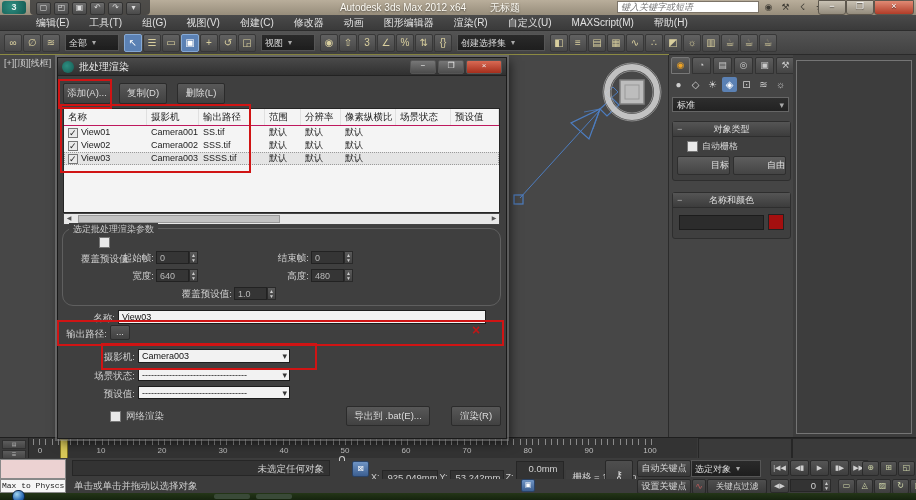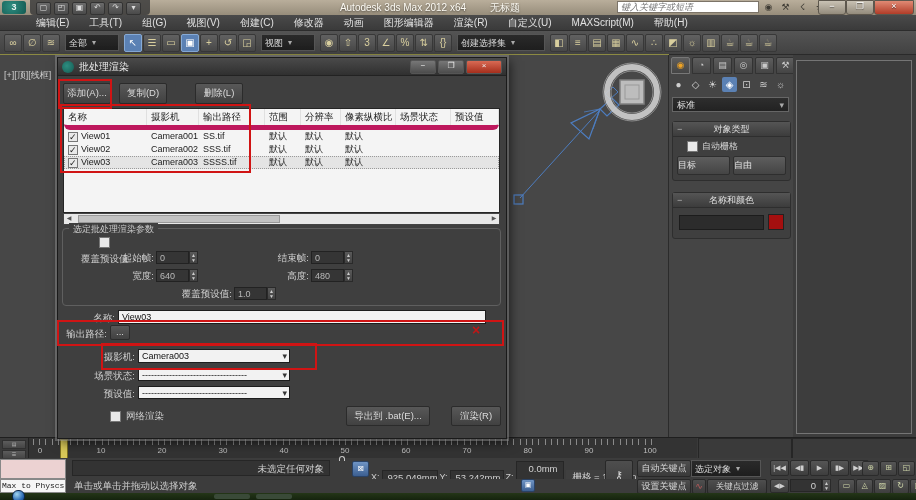--- a/index.html
+++ b/index.html
@@ -39,71 +39,71 @@
     display:flex;align-items:center;gap:2px;padding-left:4px;box-sizing:border-box;border-bottom:1px solid #2a2a2a;}
   .tgrp{display:flex;gap:1px;align-items:center;}
   .ic{width:16px;height:16px;background:linear-gradient(#616161,#484848);border:1px solid #383838;
     border-radius:2px;color:#d9cf9e;font-size:10px;line-height:15px;text-align:center;}
   .ic.checked{background:#5b81b4;border-color:#86aad6;color:#fff;}
   .tdd{height:15px;background:linear-gradient(#2a2a2a,#1e1e1e);border:1px solid #555;color:#ddd;
     font-size:9px;line-height:14px;padding:0 3px;display:flex;align-items:center;margin:0 3px;}
   .tdd::after{content:"▾";margin-left:5px;color:#aaa;font-size:8px;}
   
   .viewport{left:0;top:55px;width:668px;height:382px;background:#474747;outline:1px solid #8c8a42;}
-  .vplabel{left:4px;top:2px;color:#cfcfcf;font-size:9px;margin-top:12px;}
+  .vplabel{left:4px;top:2px;color:#cfcfcf;font-size:9px;}
   
   .cpanel{left:668px;top:55px;width:125px;height:382px;background:#454545;border-left:1px solid #2b2b2b;}
   .ptabs{left:2px;top:2px;display:flex;gap:2px;}
   .ptab{width:17px;height:15px;background:linear-gradient(#5d5d5d,#454545);border:1px solid #333;
     border-radius:2px 2px 0 0;color:#c9c9c9;font-size:9px;text-align:center;line-height:14px;}
   .ptab.checked{color:#f0a424;border-color:#777;}
   .pcats{left:2px;top:22px;display:flex;gap:2px;}
   .pcat{width:15px;height:15px;color:#cfcfcf;font-size:10px;text-align:center;line-height:15px;border-radius:2px;}
   .pcat.checked{background:#5b81b4;color:#fff;}
   .pdd{left:3px;top:42px;width:117px;height:15px;background:linear-gradient(#2e2e2e,#222);
     border:1px solid #666;color:#e3e3e3;font-size:9px;line-height:14px;padding:0 4px;box-sizing:border-box;}
   .pdd::after{content:"▾";float:right;color:#aaa;}
   .rollout{left:3px;width:117px;background:#3f3f3f;border:1px solid #2e2e2e;border-radius:3px;}
   .rollhead{height:14px;background:linear-gradient(#555,#3c3c3c);color:#e0e0e0;font-size:9px;
     text-align:center;line-height:14px;border-bottom:1px solid #2e2e2e;position:relative;}
   .rollhead::before{content:"−";position:absolute;left:4px;color:#bbb;}
   .cbrow{display:flex;align-items:center;gap:4px;padding:3px 0 2px 14px;font-size:9px;color:#d6d6d6;}
   .cb{display:inline-block;width:9px;height:9px;background:#e9e9e9;border:1px solid #777;position:relative;}
   .cb.checked::after{content:"✓";position:absolute;left:0px;top:-2px;color:#222;font-size:9px;font-weight:bold;}
   .obtn{flex:1;height:17px;background:linear-gradient(#5e5e5e,#444);border:1px solid #2e2e2e;border-radius:2px;
-    color:#e2e2e2;font-size:9px;text-align:left;line-height:16px;}
+    color:#e2e2e2;font-size:9px;text-align:right;line-height:16px;}
   .namefield{width:84px;height:13px;background:#2c2c2c;border:1px solid #1c1c1c;}
   .swatch{width:14px;height:14px;background:#a40f0f;border:1px solid #222;}
   .rpanel{left:793px;top:55px;width:123px;height:382px;background:#3d3d3d;}
   .rpanel-inner{left:3px;top:5px;width:114px;height:372px;border:1px solid #757575;background:#3d3d3d;}
   
   .dialog{left:57px;top:57px;width:448px;height:380px;background:#3f3f3f;border:1px solid #1a1a1a;
     box-shadow:0 0 0 2px rgba(150,150,150,.45),3px 4px 10px rgba(0,0,0,.6);z-index:5;}
   .dtitle{left:0;top:0;width:100%;height:18px;background:linear-gradient(#4a4a4a,#303030);
     border-bottom:1px solid #222;display:flex;align-items:center;box-sizing:border-box;padding:8px 4px;}
   .dlogo{width:12px;height:12px;border-radius:6px;background:radial-gradient(circle at 40% 40%,#2e8d80,#135a52);
     margin-right:5px;}
   .dtext{color:#e8e8e8;font-size:10px;flex:1;}
   .dwb{width:24px;height:12px;margin-left:2px;border:1px solid #555;border-radius:2px;
     background:linear-gradient(#777,#4c4c4c);color:#eee;font-size:8px;line-height:10px;text-align:center;}
   .dwb.close{width:34px;background:linear-gradient(#d96a54,#a52e1c);}
   .btn3{background:linear-gradient(#585858,#414141);border:1px solid #2b2b2b;border-radius:2px;
     color:#dcdcdc;font-size:9.5px;text-align:center;}
   .tableWrap{left:5px;top:50px;width:435px;height:103px;background:#f4f4f4;border:1px solid #252525;color:#1c1c1c;}
   .thead,.trow{display:grid;grid-template-columns:83px 52px 66px 36px 40px 55px 55px 1fr;}
-  .thead{height:16px;line-height:16px;border-bottom:5px solid #be185d;font-size:9.5px;border-radius:6px;}
+  .thead{height:16px;line-height:16px;border-bottom:1px solid #be185d;font-size:9.5px;}
   .thead span{padding-left:4px;border-right:1px solid #e0e0e0;overflow:hidden;white-space:nowrap;}
   .trow{height:13px;line-height:13px;font-size:9px;}
   .trow:nth-child(3){background:#e4e4e4;outline:1px dotted #9a9a9a;outline-offset:-1px;}
   .tc{padding-left:4px;overflow:hidden;white-space:nowrap;display:flex;align-items:center;gap:3px;}
   .tc .cb{width:8px;height:8px;}
   .hscroll{left:5px;top:155px;width:435px;height:10px;background:#e8e8e8;border:1px solid #444;}
   .hthumb{left:14px;top:1px;width:200px;height:6px;background:#c2c2c2;border:1px solid #999;}
   .harrow{top:0px;width:10px;height:8px;color:#555;font-size:6px;text-align:center;line-height:8px;}
-  .gbox{left:4px;top:170px;width:437px;height:76px;border:1px solid #5f5f5f;border-radius:4px;}
+  .gbox{left:4px;top:170px;width:437px;height:76px;border:1px solid #5f5f5f;border-radius:11px;}
   .gtitle{left:6px;top:-6px;background:#3f3f3f;padding:0 4px;color:#cfcfcf;font-size:9px;}
   .lbl{color:#cfcfcf;font-size:9.5px;text-align:right;}
   .fld{background:#353535;border:1px solid #222;color:#b9b9b9;font-size:9px;line-height:12px;padding:0 3px;
     box-sizing:border-box;overflow:hidden;white-space:nowrap;}
   .fld.light{background:#f2f2f2;color:#111;border-color:#1d1d1d;}
   .spin{width:9px;height:13px;background:linear-gradient(#5a5a5a,#424242);border:1px solid #2a2a2a;
     box-sizing:border-box;color:#ccc;font-size:5px;text-align:center;line-height:5px;}
   .spin::before{content:"▲";display:block;margin-top:1px;}
   .spin::after{content:"▼";display:block;}
   .ddl{background:#f2f2f2;border:1px solid #1d1d1d;color:#111;font-size:9px;line-height:12px;
@@ -283,21 +283,21 @@
     <div class="r dtitle">
       <span class="dlogo"></span>
       <span class="dtext">批处理渲染</span>
       <span class="dwb">−</span>
       <span class="dwb">❐</span>
       <span class="dwb close">×</span>
     </div>
 
     <div class="r btn3" style="left:5px;top:25px;width:46px;height:19px;line-height:18px;">添加(A)...</div>
     <div class="r btn3" style="left:61px;top:25px;width:46px;height:19px;line-height:18px;">复制(D)</div>
-    <div class="r btn3" style="left:119px;top:25px;width:46px;height:19px;line-height:18px;margin-left:18px;">删除(L)</div>
+    <div class="r btn3" style="left:119px;top:25px;width:46px;height:19px;line-height:18px;">删除(L)</div>
 
     <div class="r tableWrap">
       <div class="thead">
 
       <span>名称</span>
           <span>摄影机</span>
           <span>输出路径</span>
           <span>范围</span>
           <span>分辨率</span>
           <span>像素纵横比</span>

